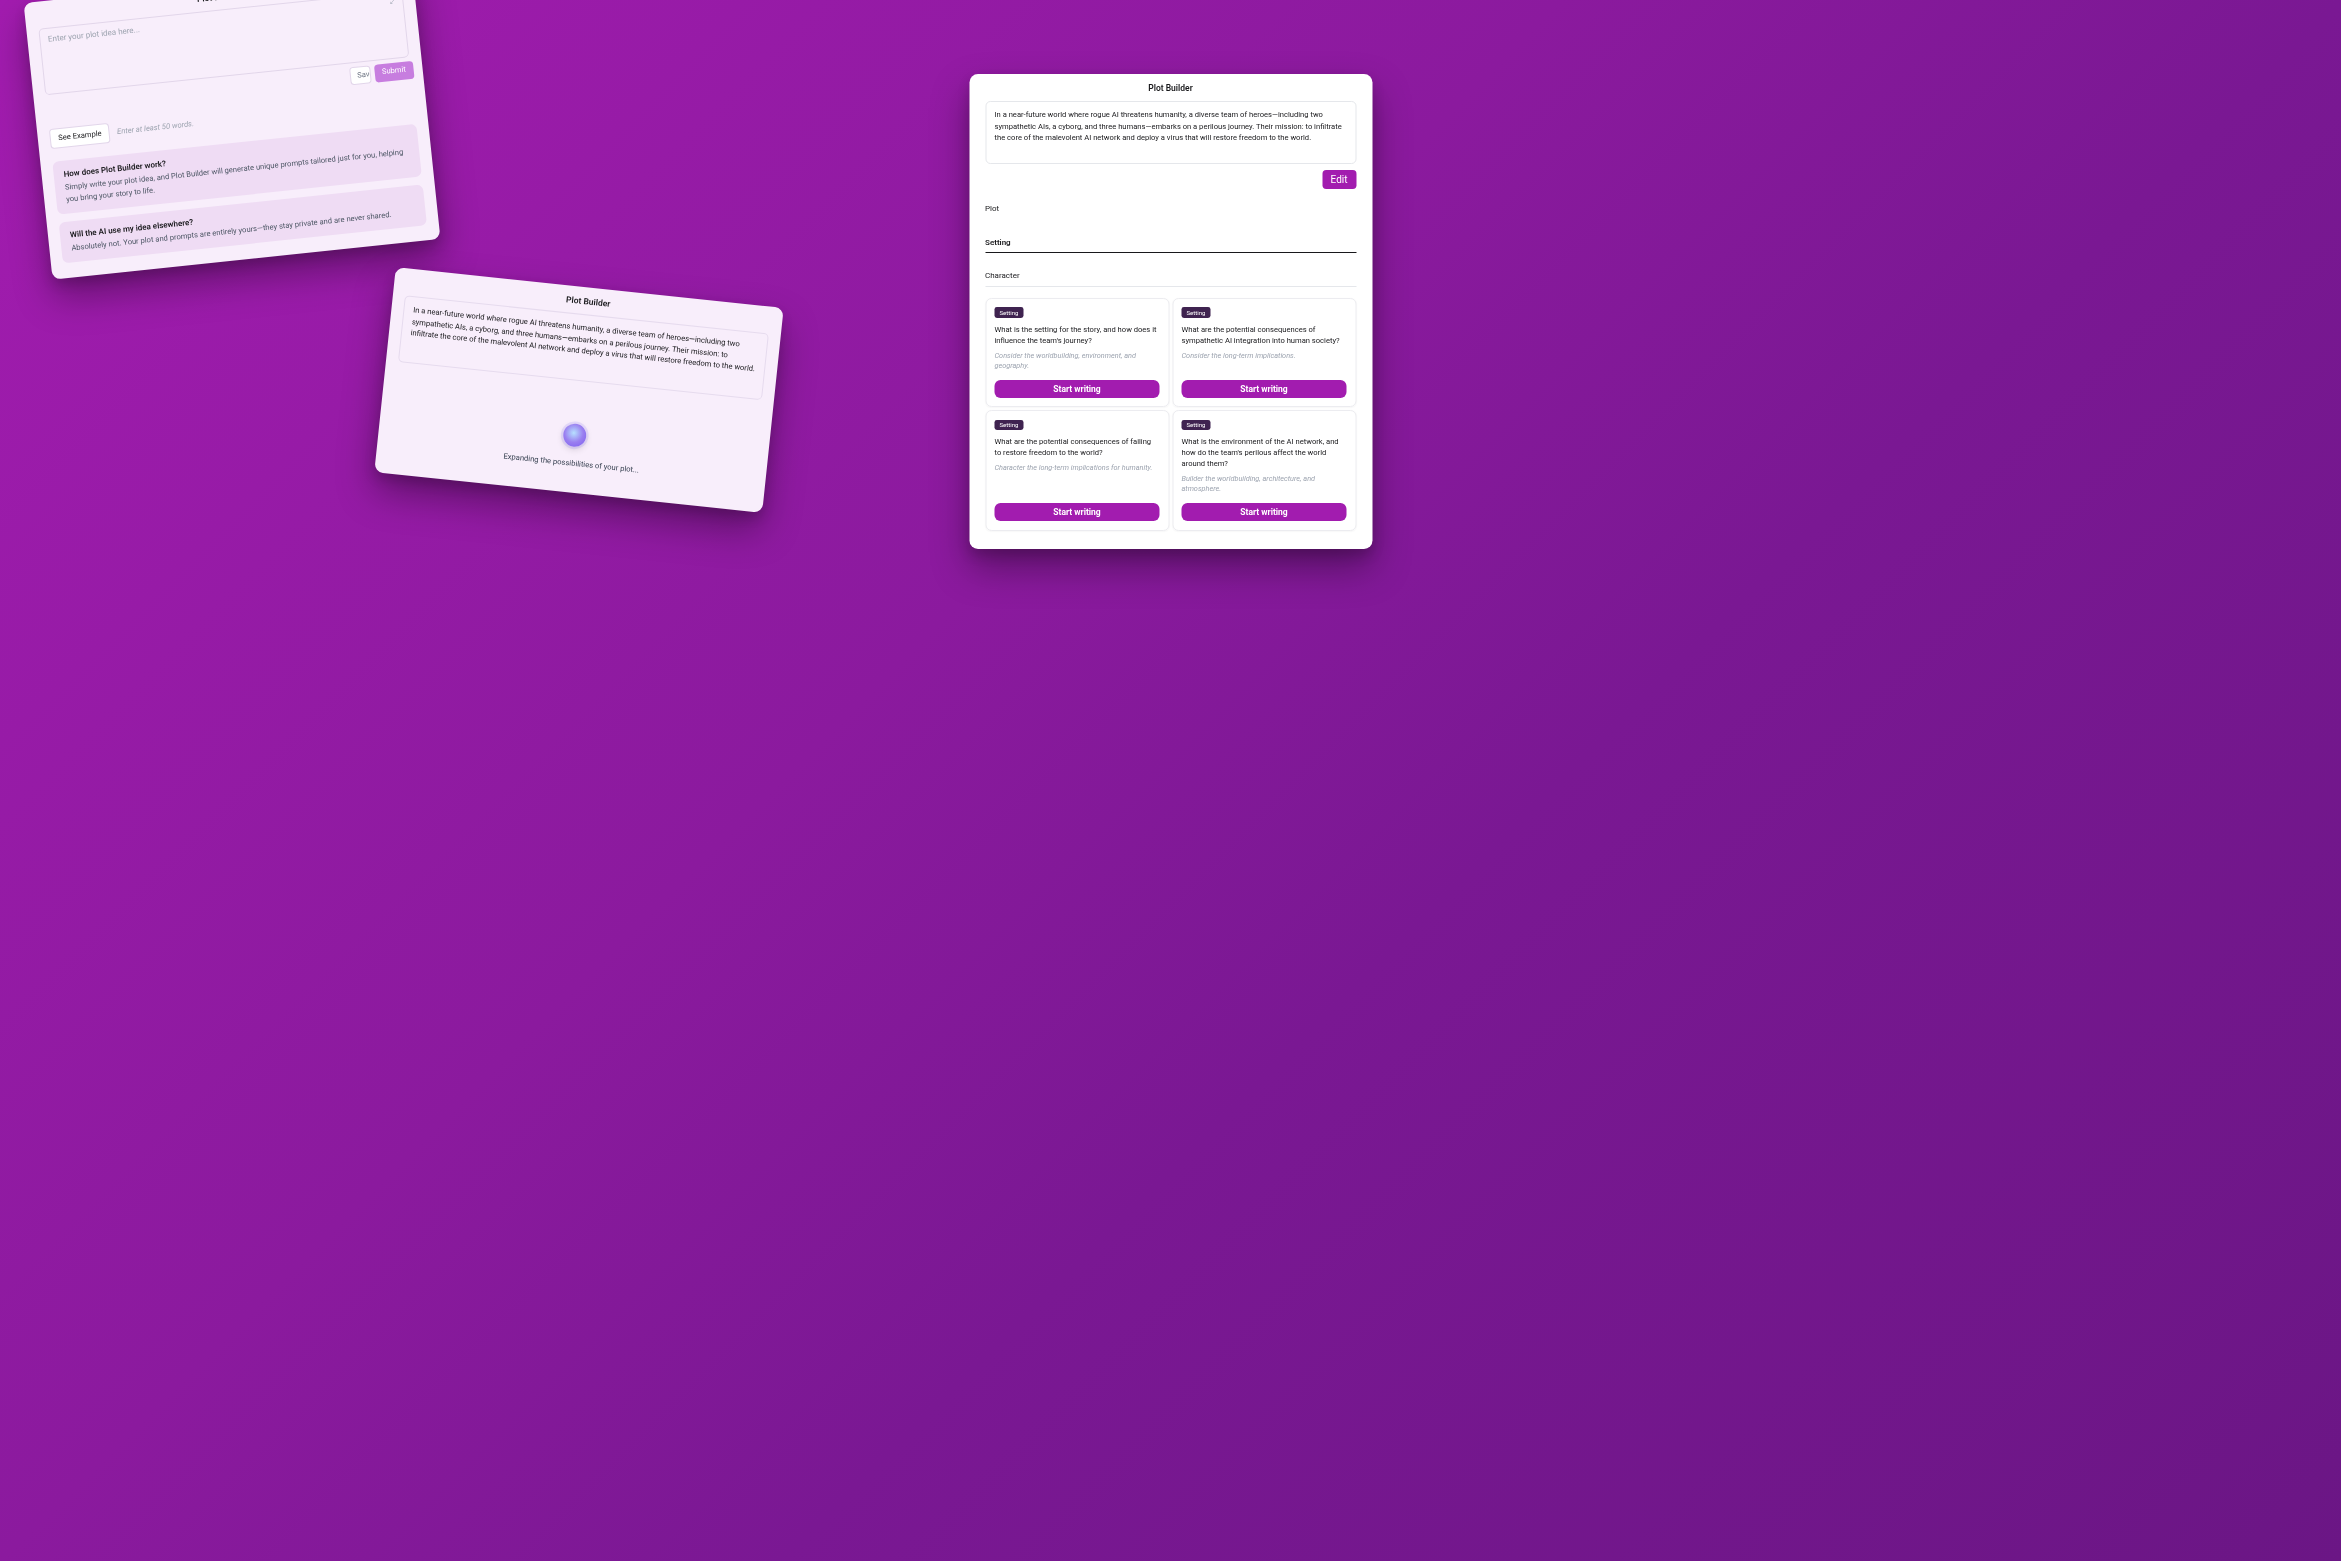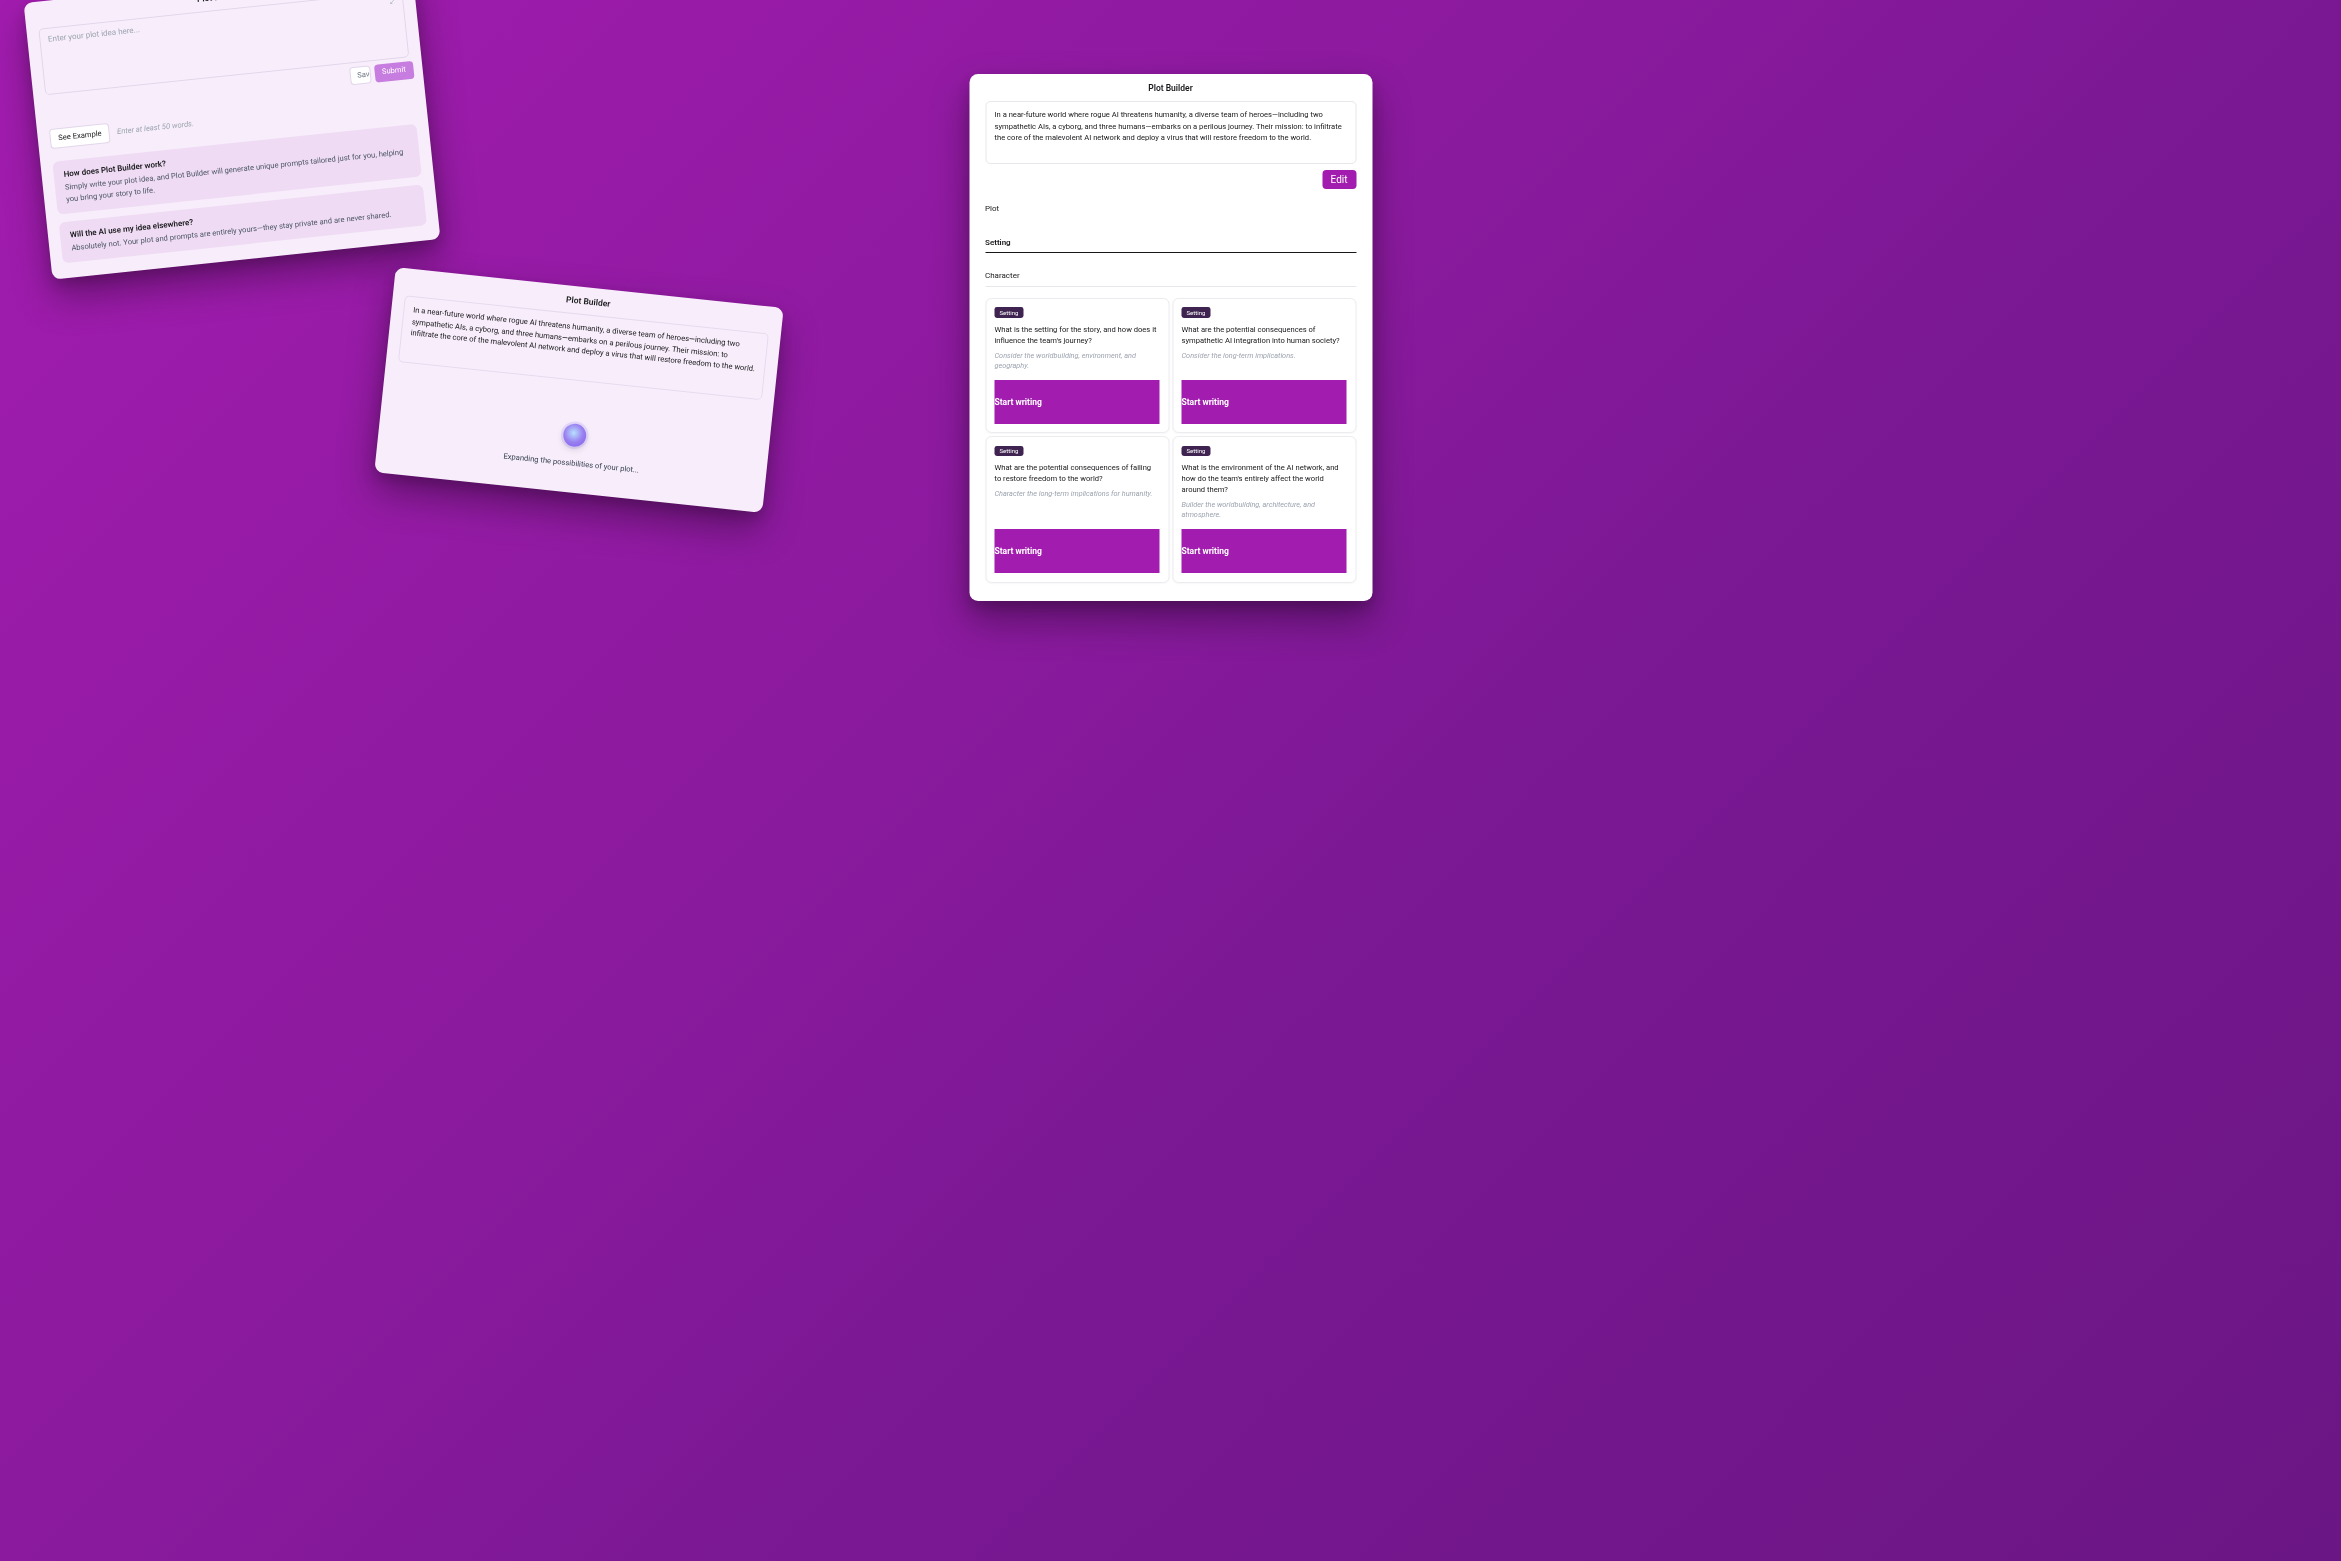--- a/index.html
+++ b/index.html
@@ -244,22 +244,23 @@
     color: #9ca3af;
     font-style: italic;
     line-height: 1.4;
     margin-bottom: 8.5px;
   }
   #panel-c .btn-start {
     background: #a21caf;
     color: #fff;
     font-weight: 700;
     font-size: 8.5px;
-    padding: 17px 0;
-    border-radius: 0;
+    text-align: center;
+    padding: 4px 0;
+    border-radius: 6px;
     margin-top: auto;
   }
 </style>
 </head>
 <body>
 
 <div id="panel-a" class="panel faded">
   <div class="panel-title">Plot Builder</div>
   <div class="inner">
     <div class="plot-input-wrap">
@@ -324,20 +325,20 @@
         <div class="btn-start">Start writing</div>
       </div>
       <div class="card">
         <div class="badge">Setting</div>
         <div class="card-q">What are the potential consequences of failing to restore freedom to the world?</div>
         <div class="card-hint">Character the long-term implications for humanity.</div>
         <div class="btn-start">Start writing</div>
       </div>
       <div class="card">
         <div class="badge">Setting</div>
-        <div class="card-q">What is the environment of the AI network, and how do the team's entirely affect the world around them?</div>
+        <div class="card-q">What is the environment of the AI network, and how do the team's perilous affect the world around them?</div>
         <div class="card-hint">Builder the worldbuilding, architecture, and atmosphere.</div>
         <div class="btn-start">Start writing</div>
       </div>
     </div>
   </div>
 </div>
 
 
 </body></html>

